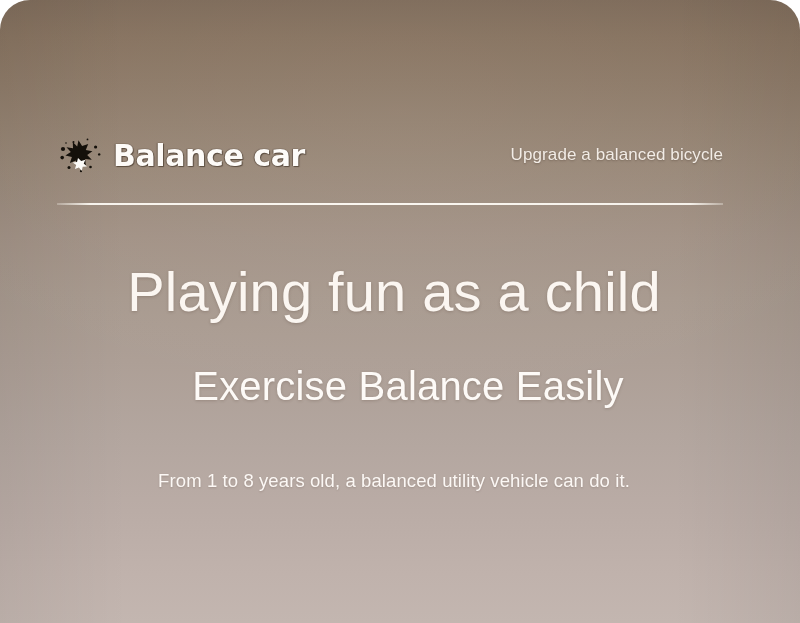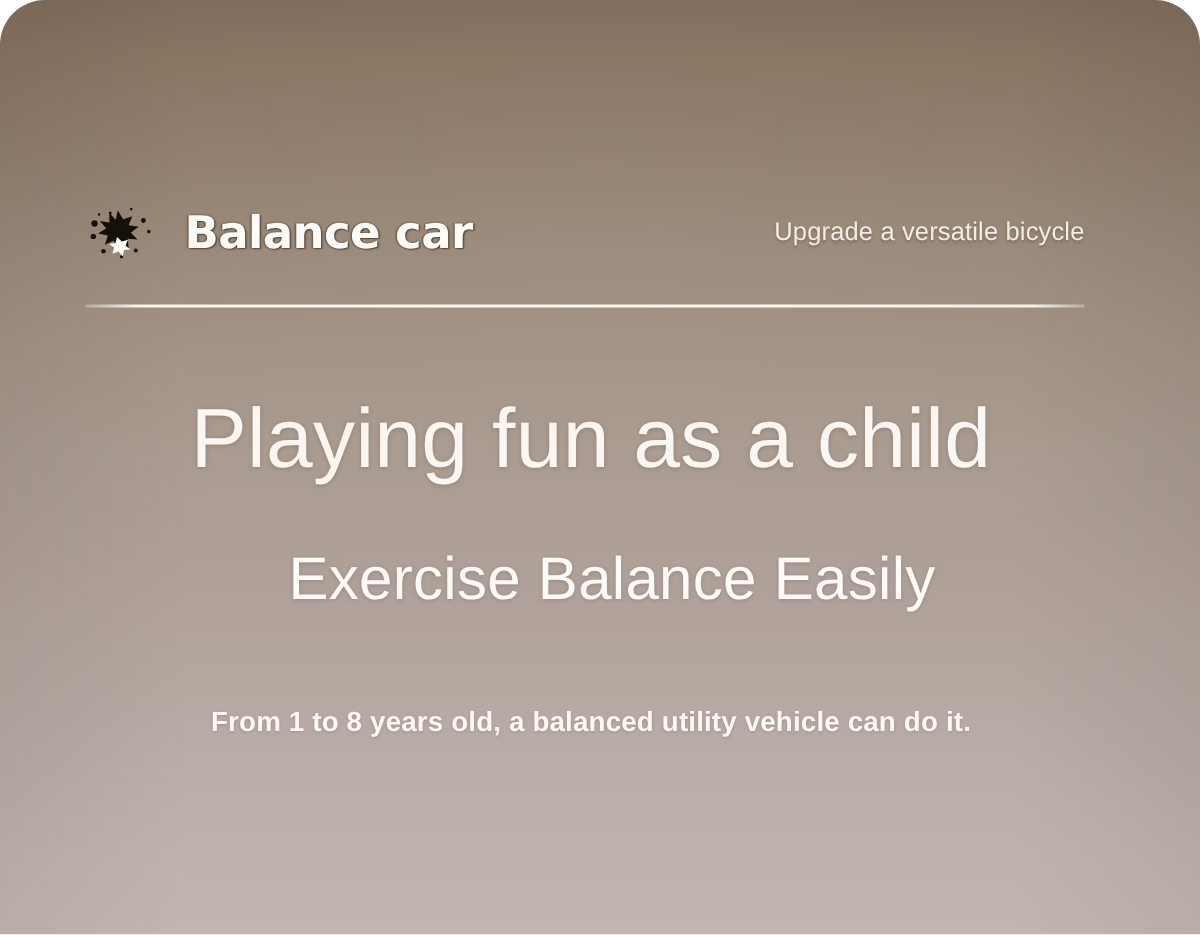--- a/index.html
+++ b/index.html
@@ -58,21 +58,21 @@
     height: 46px;
     display: flex;
     align-items: center;
     justify-content: space-between;
     z-index: 3;
   }
 
   .brand {
     display: flex;
     align-items: center;
-    gap: 18px;
+    gap: 8px;
   }
 
   .splatter {
     width: 46px;
     height: 40px;
     flex: 0 0 auto;
     display: block;
     margin-right: 2px;
     margin-top: 2px;
   }
@@ -144,21 +144,21 @@
     line-height: 1.1;
     color: #fdfaf7;
     letter-spacing: 0.2px;
     margin: 42px 0 0 0;
     text-shadow: 0 1px 3px rgba(70,52,38,0.22);
     padding-left: 28px;
   }
 
   .footnote {
     font-family: "Liberation Sans", sans-serif;
-    font-weight: 700;
+    font-weight: 400;
     font-size: 18.5px;
     line-height: 1.2;
     color: #fcf8f5;
     letter-spacing: 0.1px;
     margin: 62px 0 0 0;
     text-shadow: 0 1px 2px rgba(70,52,38,0.2);
   }
 </style>
 </head>
 <body>
@@ -180,21 +180,21 @@
           <circle cx="24.0" cy="35.2" r="1.1"></circle>
           <circle cx="16.5" cy="6.0" r="1.0"></circle>
           <circle cx="30.5" cy="3.4" r="0.9"></circle>
           <circle cx="9.0" cy="7.0" r="0.8"></circle>
         </g>
         <path d="M21.0 22.0 l3.2 3.0 4.1-1.2 -1.6 4.0 3.3 2.6 -4.3 0.3 -0.9 4.1 -2.9-3.2 -4.0 1.5 1.3-4.1 -3.5-2.4 4.3-0.6z" fill="#fdfbf8"></path>
       </svg>
       <span class="brand-name">Balance car</span>
     </div>
 
-    <div class="tagline-top">Upgrade a versatile bicycle</div>
+    <div class="tagline-top">Upgrade a balanced bicycle</div>
   </div>
 
   <div class="divider"></div>
 
   <div class="hero">
     <h1 class="headline">Playing fun as a child</h1>
     <h2 class="subheadline">Exercise Balance Easily</h2>
     <p class="footnote">From 1 to 8 years old, a balanced utility vehicle can do it.</p>
   </div>
 

